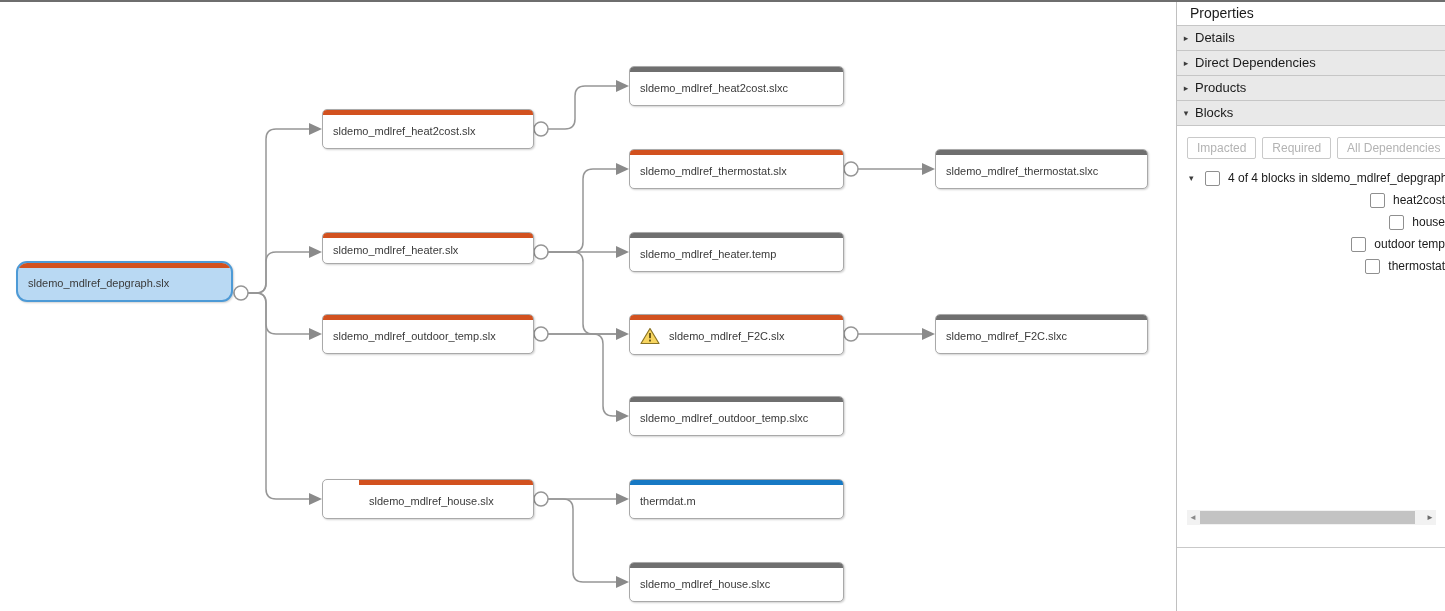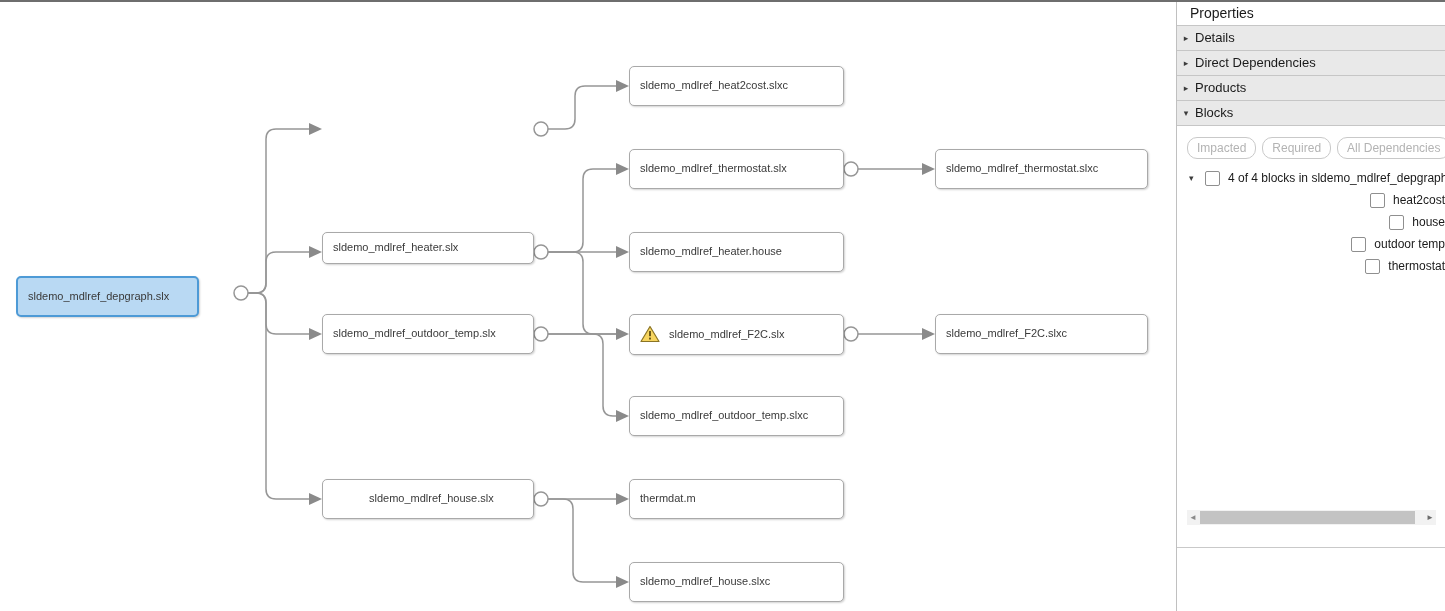--- a/index.html
+++ b/index.html
@@ -7,21 +7,21 @@
     width:1445px;height:611px;position:relative;overflow:hidden;
     font-family:"Liberation Sans",sans-serif;background:#ffffff;
     border-top:2px solid #6e6e6e;box-sizing:border-box;
   }
   
   .canvas{position:absolute;left:0;top:0;width:1176px;height:609px;background:#ffffff;}
   .edges{position:absolute;left:0;top:0;}
   .node{
     position:absolute;background:#ffffff;border:1px solid #a9a9a9;border-radius:5px;
     box-shadow:1px 1px 2px rgba(0,0,0,0.18);overflow:hidden;box-sizing:border-box;
-    display:flex;flex-direction:row;cursor:pointer;
+    display:flex;flex-direction:column;cursor:pointer;
   }
   .node .bar{height:5px;flex:none;}
   .node .bar.orange{background:#d2511f;}
   .node .bar.gray{background:#6f6f6f;}
   .node .bar.blue{background:#1779c4;}
   .node .lbl{
     flex:1;display:flex;align-items:center;padding:0 8px 2px 10px;
     font-size:11px;color:#3a3a3a;white-space:nowrap;overflow:hidden;
   }
   .node.selected{background:#b9d9f3;border:2px solid #4d9ad6;border-radius:5px;}
@@ -36,21 +36,21 @@
     background:#ffffff;border-bottom:1px solid #c6c6c6;
   }
   .sec{
     height:24px;line-height:24px;background:#e9e9e9;border-bottom:1px solid #c6c6c6;
     font-size:13px;color:#1a1a1a;display:flex;align-items:center;cursor:pointer;
   }
   .sec .tri{width:18px;text-align:center;font-size:9px;color:#3c3c3c;flex:none;}
   .blocks-body{position:relative;background:#ffffff;height:430px;}
   .btn-row{display:flex;gap:6px;padding:11px 0 0 10px;}
   .pbtn{
-    border:1px solid #c9c9c9;border-radius:10px;background:#ffffff;color:#b3b3b3;
+    border:1px solid #c9c9c9;border-radius:2px;background:#ffffff;color:#b3b3b3;
     font-size:12px;font-family:"Liberation Sans",sans-serif;padding:3px 9px;white-space:nowrap;
   }
   .tree{padding:8px 0 0 12px;font-size:12px;color:#1a1a1a;}
   .trow{display:flex;align-items:center;height:22px;white-space:nowrap;overflow:hidden;}
   .trow .twist{width:16px;font-size:9px;color:#3c3c3c;text-align:left;flex:none;cursor:pointer;}
   .trow.child{padding-left:34px;justify-content:flex-end;}
   .cbx{
     width:13px;height:13px;border:1px solid #8f8f8f;background:#ffffff;border-radius:2px;
     margin-right:8px;flex:none;cursor:pointer;
   }
@@ -109,25 +109,29 @@
       <circle cx="241" cy="291" r="7"></circle>
       <circle cx="541" cy="127" r="7"></circle>
       <circle cx="541" cy="250" r="7"></circle>
       <circle cx="541" cy="332" r="7"></circle>
       <circle cx="541" cy="497" r="7"></circle>
       <circle cx="851" cy="167" r="7"></circle>
       <circle cx="851" cy="332" r="7"></circle>
     </g>
   </svg>
 
-  <div class="node selected" style="left:16px;top:274px;width:183px;height:41px;">
+  <div class="node selected" style="left:16px;top:259px;width:217px;height:41px;border-radius:11px;">
     <div class="bar orange"></div>
     <div class="lbl">sldemo_mdlref_depgraph.slx</div>
   </div>
 
+  <div class="node" style="left:322px;top:107px;width:212px;height:40px;">
+    <div class="bar orange"></div>
+    <div class="lbl">sldemo_mdlref_heat2cost.slx</div>
+  </div>
   <div class="node" style="left:322px;top:230px;width:212px;height:32px;">
     <div class="bar orange"></div>
     <div class="lbl">sldemo_mdlref_heater.slx</div>
   </div>
   <div class="node" style="left:322px;top:312px;width:212px;height:40px;">
     <div class="bar orange"></div>
     <div class="lbl">sldemo_mdlref_outdoor_temp.slx</div>
   </div>
   <div class="node" style="left:322px;top:477px;width:212px;height:40px;padding-left:36px;">
     <div class="bar orange"></div>
@@ -137,21 +141,21 @@
   <div class="node" style="left:629px;top:64px;width:215px;height:40px;">
     <div class="bar gray"></div>
     <div class="lbl">sldemo_mdlref_heat2cost.slxc</div>
   </div>
   <div class="node" style="left:629px;top:147px;width:215px;height:40px;">
     <div class="bar orange"></div>
     <div class="lbl">sldemo_mdlref_thermostat.slx</div>
   </div>
   <div class="node" style="left:629px;top:230px;width:215px;height:40px;">
     <div class="bar gray"></div>
-    <div class="lbl">sldemo_mdlref_heater.house</div>
+    <div class="lbl">sldemo_mdlref_heater.temp</div>
   </div>
   <div class="node" style="left:629px;top:312px;width:215px;height:41px;">
     <div class="bar orange"></div>
     <div class="lbl">
       <span class="warn">
         <svg width="20" height="18" viewBox="0 0 20 18">
           <polygon points="10,1.5 19,16.5 1,16.5" fill="#f7d560" stroke="#8a7425" stroke-width="1.2" stroke-linejoin="round"></polygon>
           <rect x="9.1" y="6" width="1.8" height="5.2" fill="#5c4d12"></rect>
           <rect x="9.1" y="12.6" width="1.8" height="1.9" fill="#5c4d12"></rect>
         </svg>

